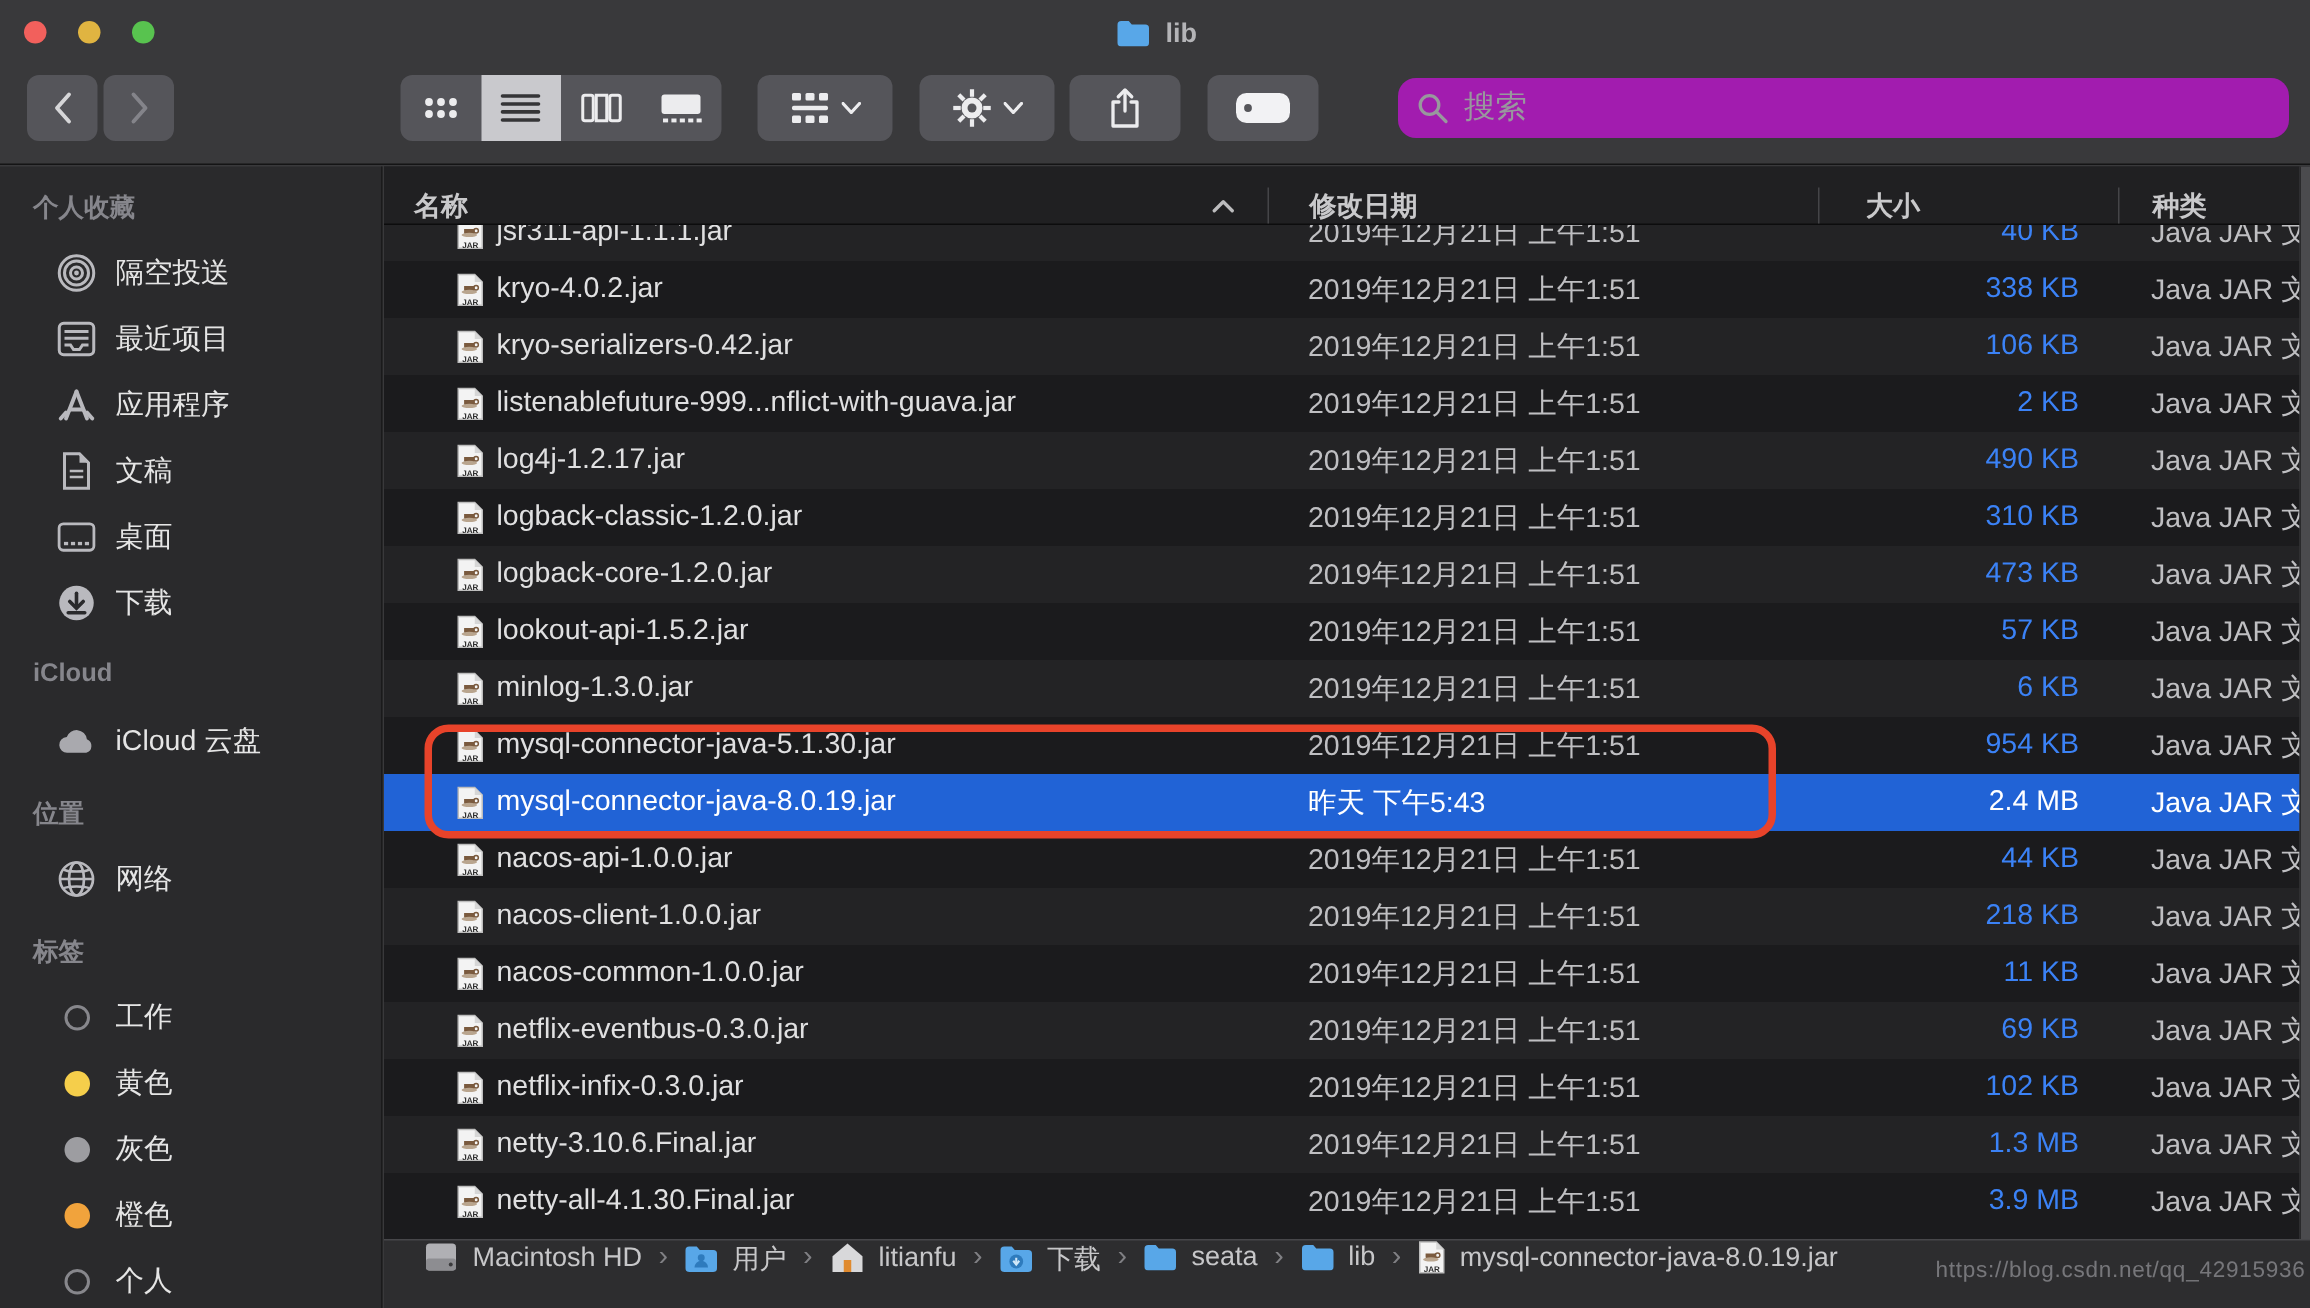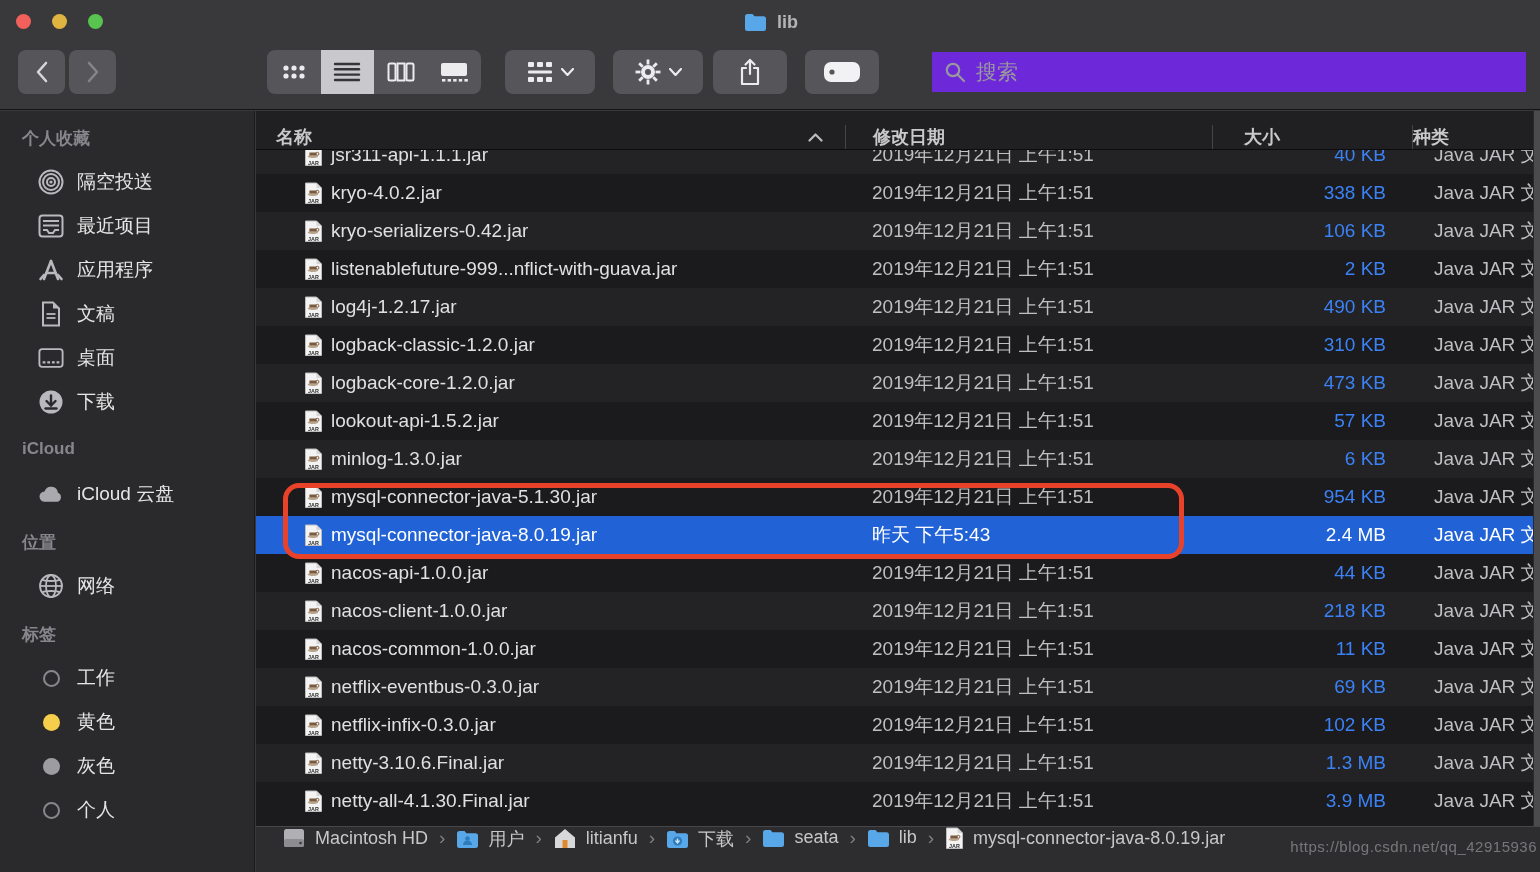--- a/index.html
+++ b/index.html
@@ -22,21 +22,21 @@
         display:flex;align-items:center;justify-content:center;gap:8px;}
   .nav-back{left:18px;width:47px;}
   .nav-fwd{left:69px;width:47px;}
   .segctl{position:absolute;left:267px;top:6px;width:214px;height:44px;background:#55555a;border-radius:8px;display:flex;overflow:hidden;}
   .seg{flex:1;display:flex;align-items:center;justify-content:center;}
   .seg.sel{background:#c9c9cd;}
   .btn-group{left:505px;width:90px;}
   .btn-action{left:613px;width:90px;}
   .btn-share{left:713px;width:74px;}
   .btn-tag{left:805px;width:74px;}
-  .search{position:absolute;left:932px;top:8px;width:594px;height:40px;background:#6d28d9;border-radius:0;}
+  .search{position:absolute;left:932px;top:8px;width:594px;height:40px;background:#a21caf;border-radius:12px;}
   .search svg{position:absolute;left:12px;top:9px;}
   .search input{position:absolute;left:0;top:0;width:100%;height:100%;background:transparent;border:none;outline:none;
                 padding-left:44px;font-size:21px;color:#ddd;}
   .search input::placeholder{color:#98989d;}
 
   
   .sidebar{position:absolute;left:0;top:111px;width:255px;height:761px;background:#2a2a2c;border-right:1px solid #1a1a1b;overflow:hidden;}
   .sb-header{margin:24px 0 2px 22px;font-size:17px;font-weight:bold;color:#86868c;height:22px;}
   .sidebar .sb-header:first-child{margin-top:16px;}
   .sb-item{display:flex;align-items:flex-end;height:44px;padding-left:38px;gap:13px;color:#e5e5e5;font-size:19px;cursor:default;}
@@ -45,21 +45,21 @@
   .tagdot.outline{background:transparent;border:2px solid #87878c;}
 
   
   .main{position:absolute;left:256px;top:111px;right:0;height:715px;background:#1b1b1d;overflow:hidden;}
   .list-header{position:absolute;left:0;top:0;right:0;height:39px;background:#202022;border-bottom:1px solid #0c0c0d;
                display:flex;z-index:3;color:#c9c9cb;font-size:18px;font-weight:bold;align-items:flex-end;}
   .hc{display:flex;align-items:center;}
   .hc.name{flex:0 0 589px;padding-left:20px;justify-content:space-between;}
   .hc.date{flex:0 0 367px;padding-left:27px;border-left:1px solid #454548;}
   .hc.size{flex:0 0 200px;padding-left:31px;border-left:1px solid #454548;}
-  .hc.kind{flex:1;border-left:1px solid #454548;}
+  .hc.kind{flex:1;padding-left:22px;border-left:1px solid #454548;}
   .sortchev{margin-right:22px;}
   .rows{position:absolute;left:0;top:25px;right:0;z-index:1;}
   .row{display:flex;align-items:center;height:38px;font-size:19px;color:#e0e0e1;}
   .row.light{background:#232325;}
   .row.dark{background:#1b1b1d;}
   .row.selected{background:var(--sel);color:#fff;}
   .row .c-name{flex:0 0 589px;display:flex;align-items:center;gap:8px;padding-left:48px;overflow:hidden;white-space:nowrap;}
   .row .c-date{flex:0 0 367px;padding-left:27px;color:#bfbfc2;white-space:nowrap;overflow:hidden;}
   .row .c-size{flex:0 0 200px;text-align:right;padding-right:26px;color:#3b82f6;white-space:nowrap;}
   .row .c-kind{flex:1;padding-left:22px;color:#bfbfc2;white-space:nowrap;overflow:hidden;}
@@ -342,20 +342,26 @@
         <span>黄色</span>
       </div>
       <div class="sb-item">
         <span class="sb-ic">
           <span class="tagdot" style="background: rgb(157, 157, 161);"></span>
         </span>
         <span>灰色</span>
       </div>
       <div class="sb-item">
         <span class="sb-ic">
+          <span class="tagdot" style="background: rgb(241, 163, 60);"></span>
+        </span>
+        <span>橙色</span>
+      </div>
+      <div class="sb-item">
+        <span class="sb-ic">
           <span class="tagdot outline"></span>
         </span>
         <span>个人</span>
       </div>
     </div>
 
   <div class="main">
     <div class="list-header">
       <div class="hc name">
         <span>名称</span>

